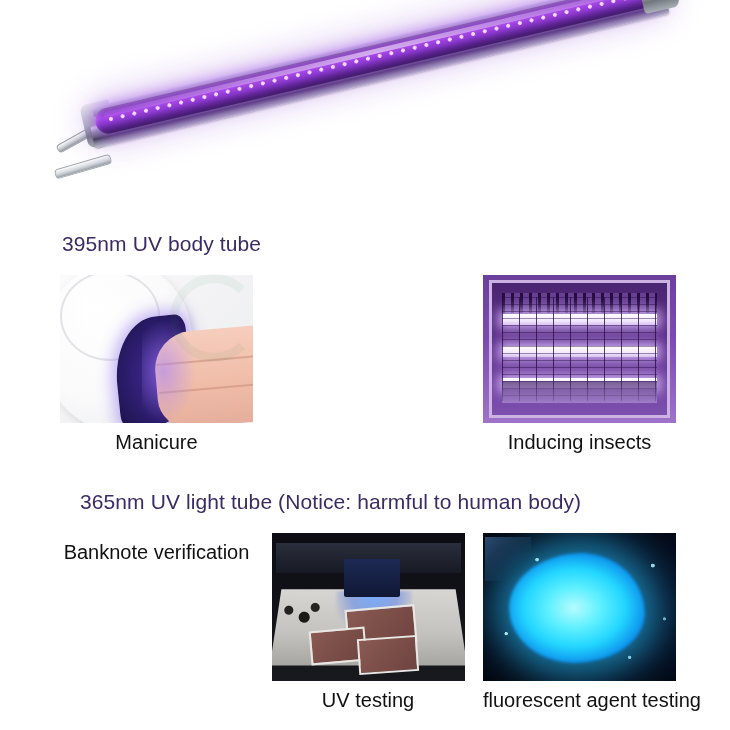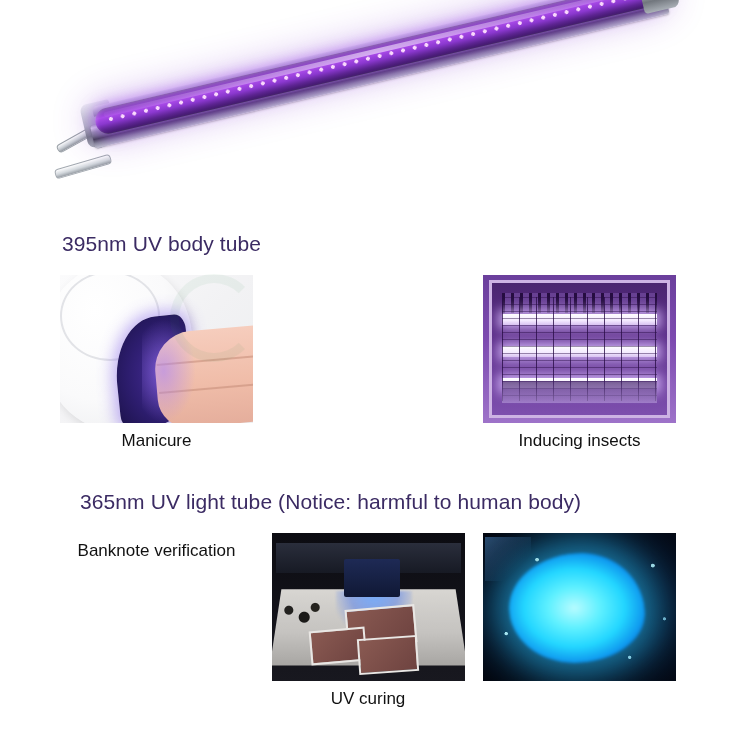--- a/index.html
+++ b/index.html
@@ -158,21 +158,21 @@
   .thumb {
     position: relative;
     width: 100%;
     height: 148px;
     overflow: hidden;
     background: #000;
   }
   .caption {
     margin-top: 8px;
     text-align: center;
-    font-size: 17px;
+    font-size: 20px;
     color: #111111;
     font-weight: 400;
     white-space: nowrap;
   }
 
   
   .t-manicure {
     background: linear-gradient(135deg, #fbfbfc 0%, #f2f2f4 55%, #eceef0 100%);
   }
   .m-lamp {
@@ -551,29 +551,30 @@
     <div class="thumb t-curing">
       <div class="uc-bed"></div>
       <div class="uc-gantry"></div>
       <div class="uc-debris"></div>
       <div class="uc-beam"></div>
       <div class="uc-head"></div>
       <div class="uc-card uc-c1"></div>
       <div class="uc-card uc-c2"></div>
       <div class="uc-card uc-c3"></div>
     </div>
-    <div class="caption">UV curing</div>
+    <div class="caption">UV testing</div>
   </div>
 
   <div class="cell c3">
     <div class="thumb t-fluo">
       <div class="fl-edge"></div>
       <div class="fl-blob"></div>
       <div class="fl-speck"></div>
     </div>
+    <div class="caption">fluorescent agent testing</div>
   </div>
 
 </div>
 
 <div class="watermark">
   <div class="wm-mark"></div>
   <div class="wm-text"></div>
 </div>
 
 </body></html>

